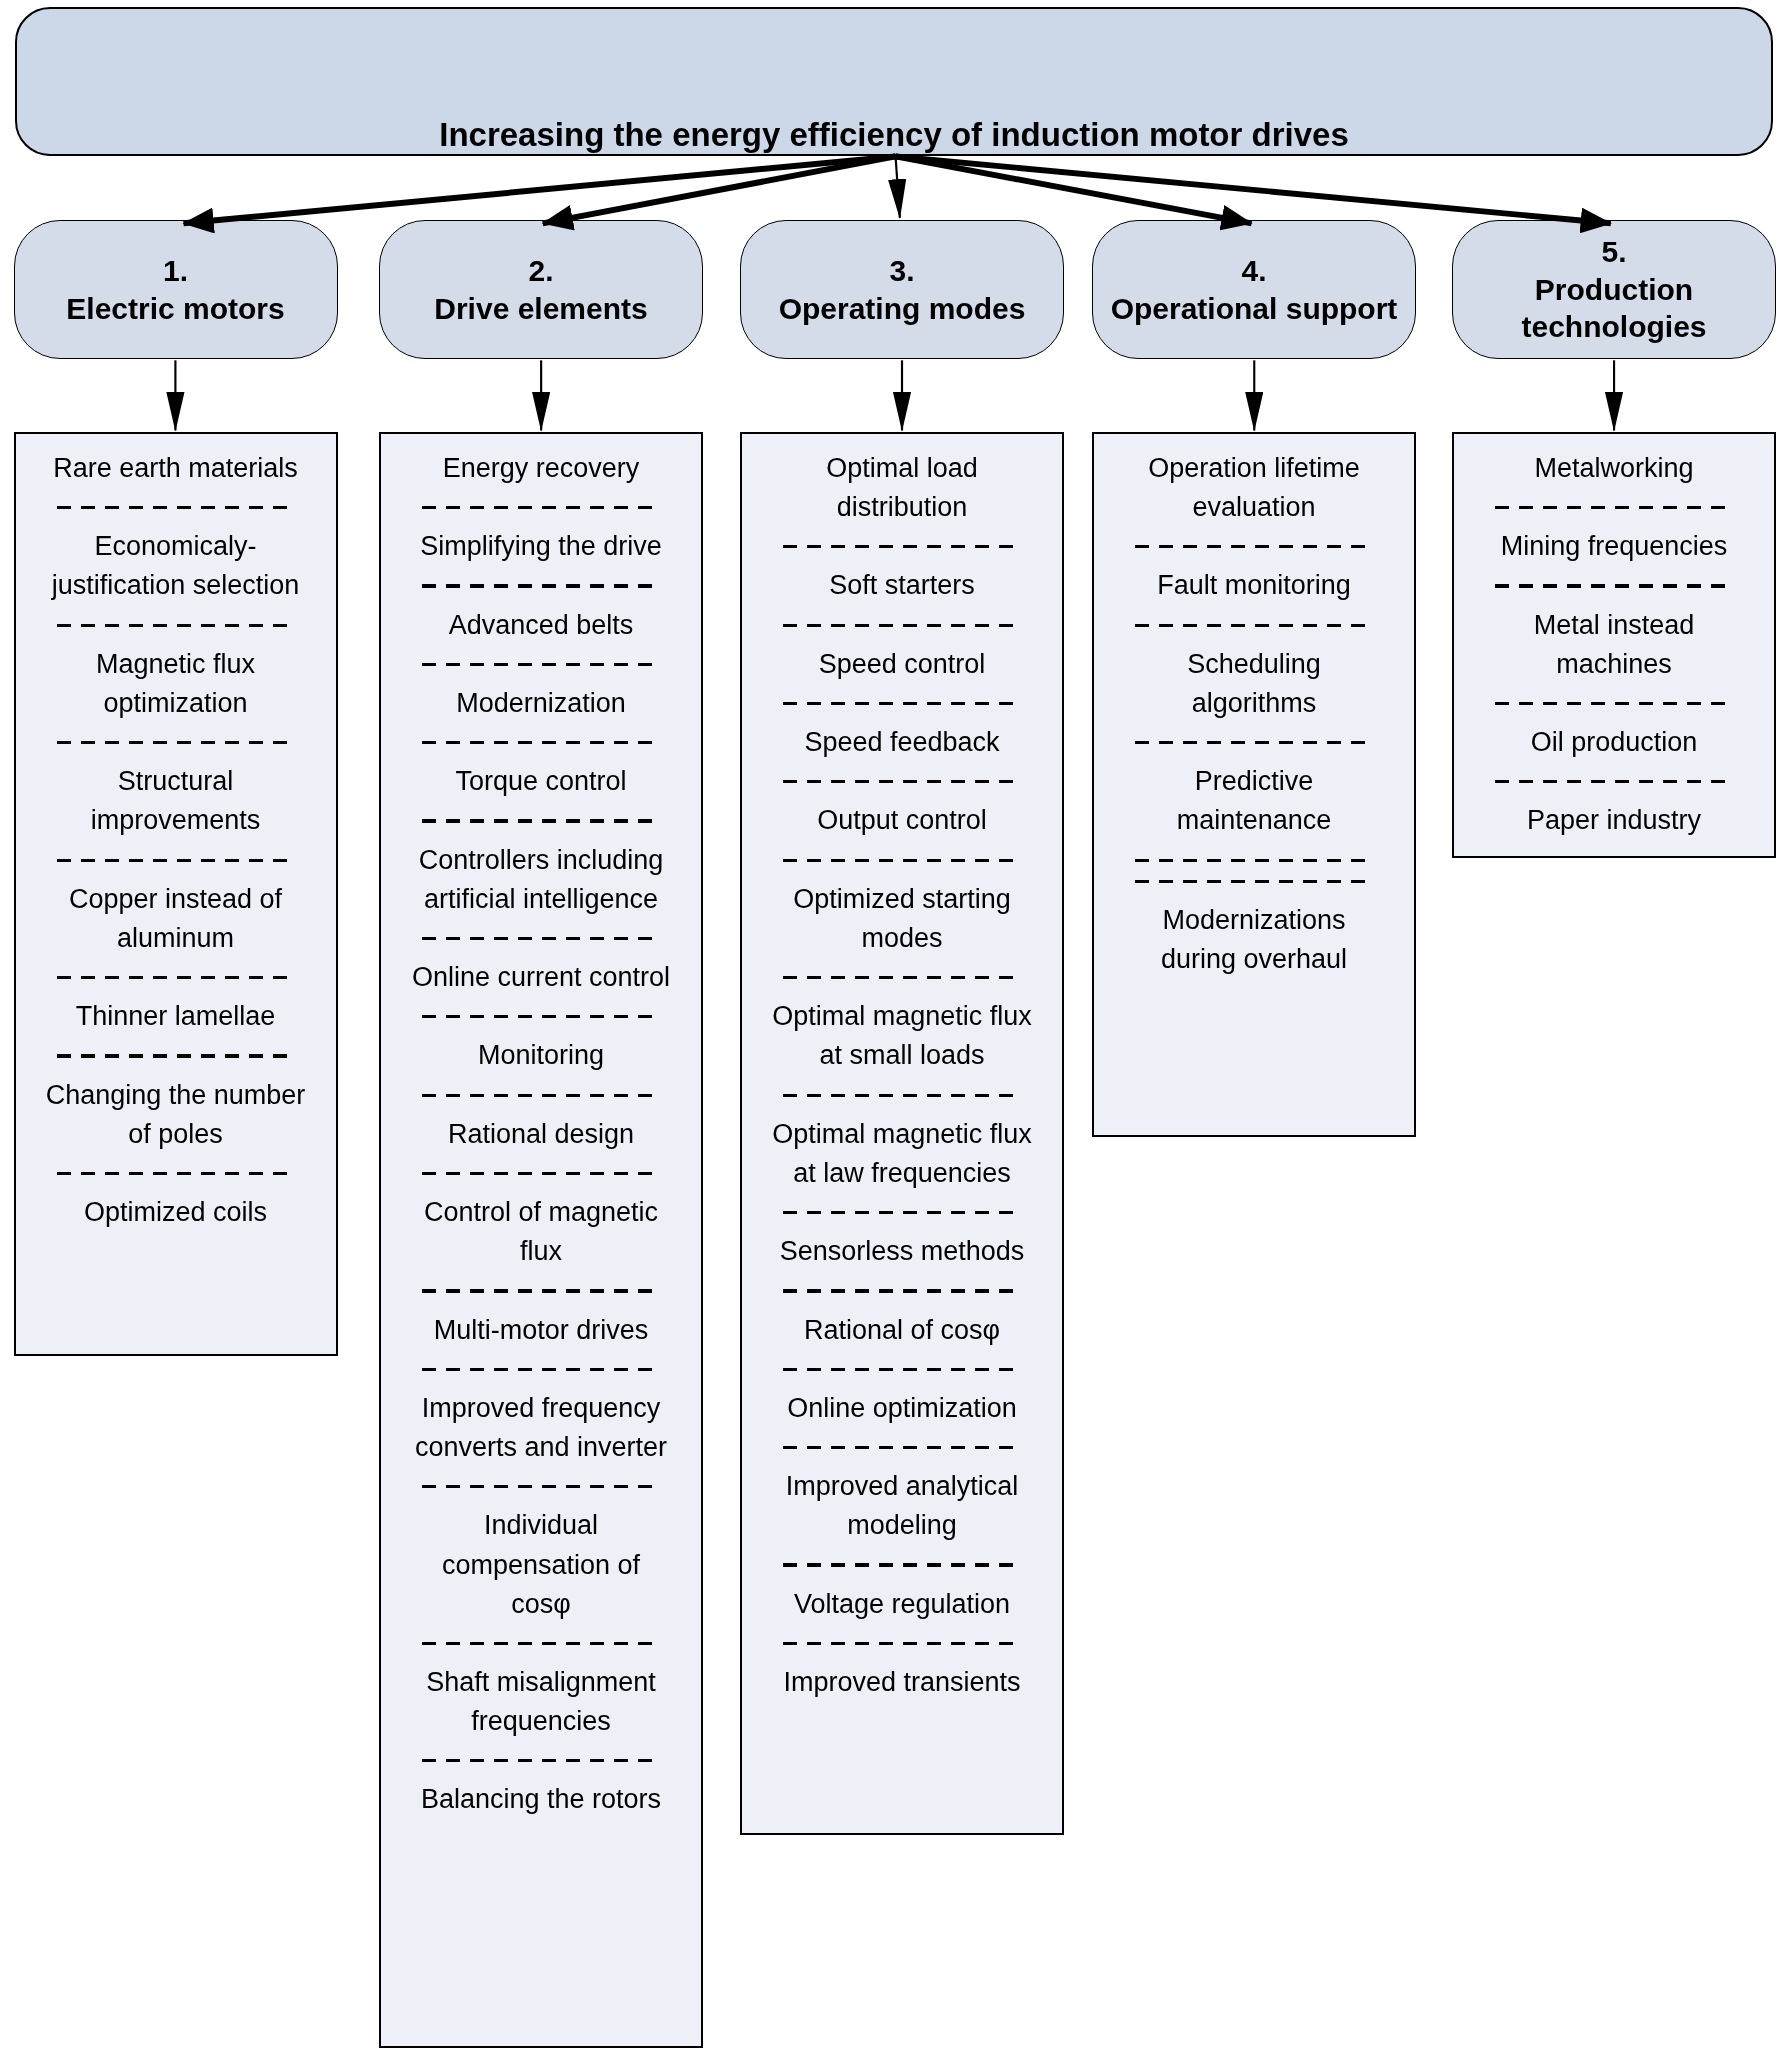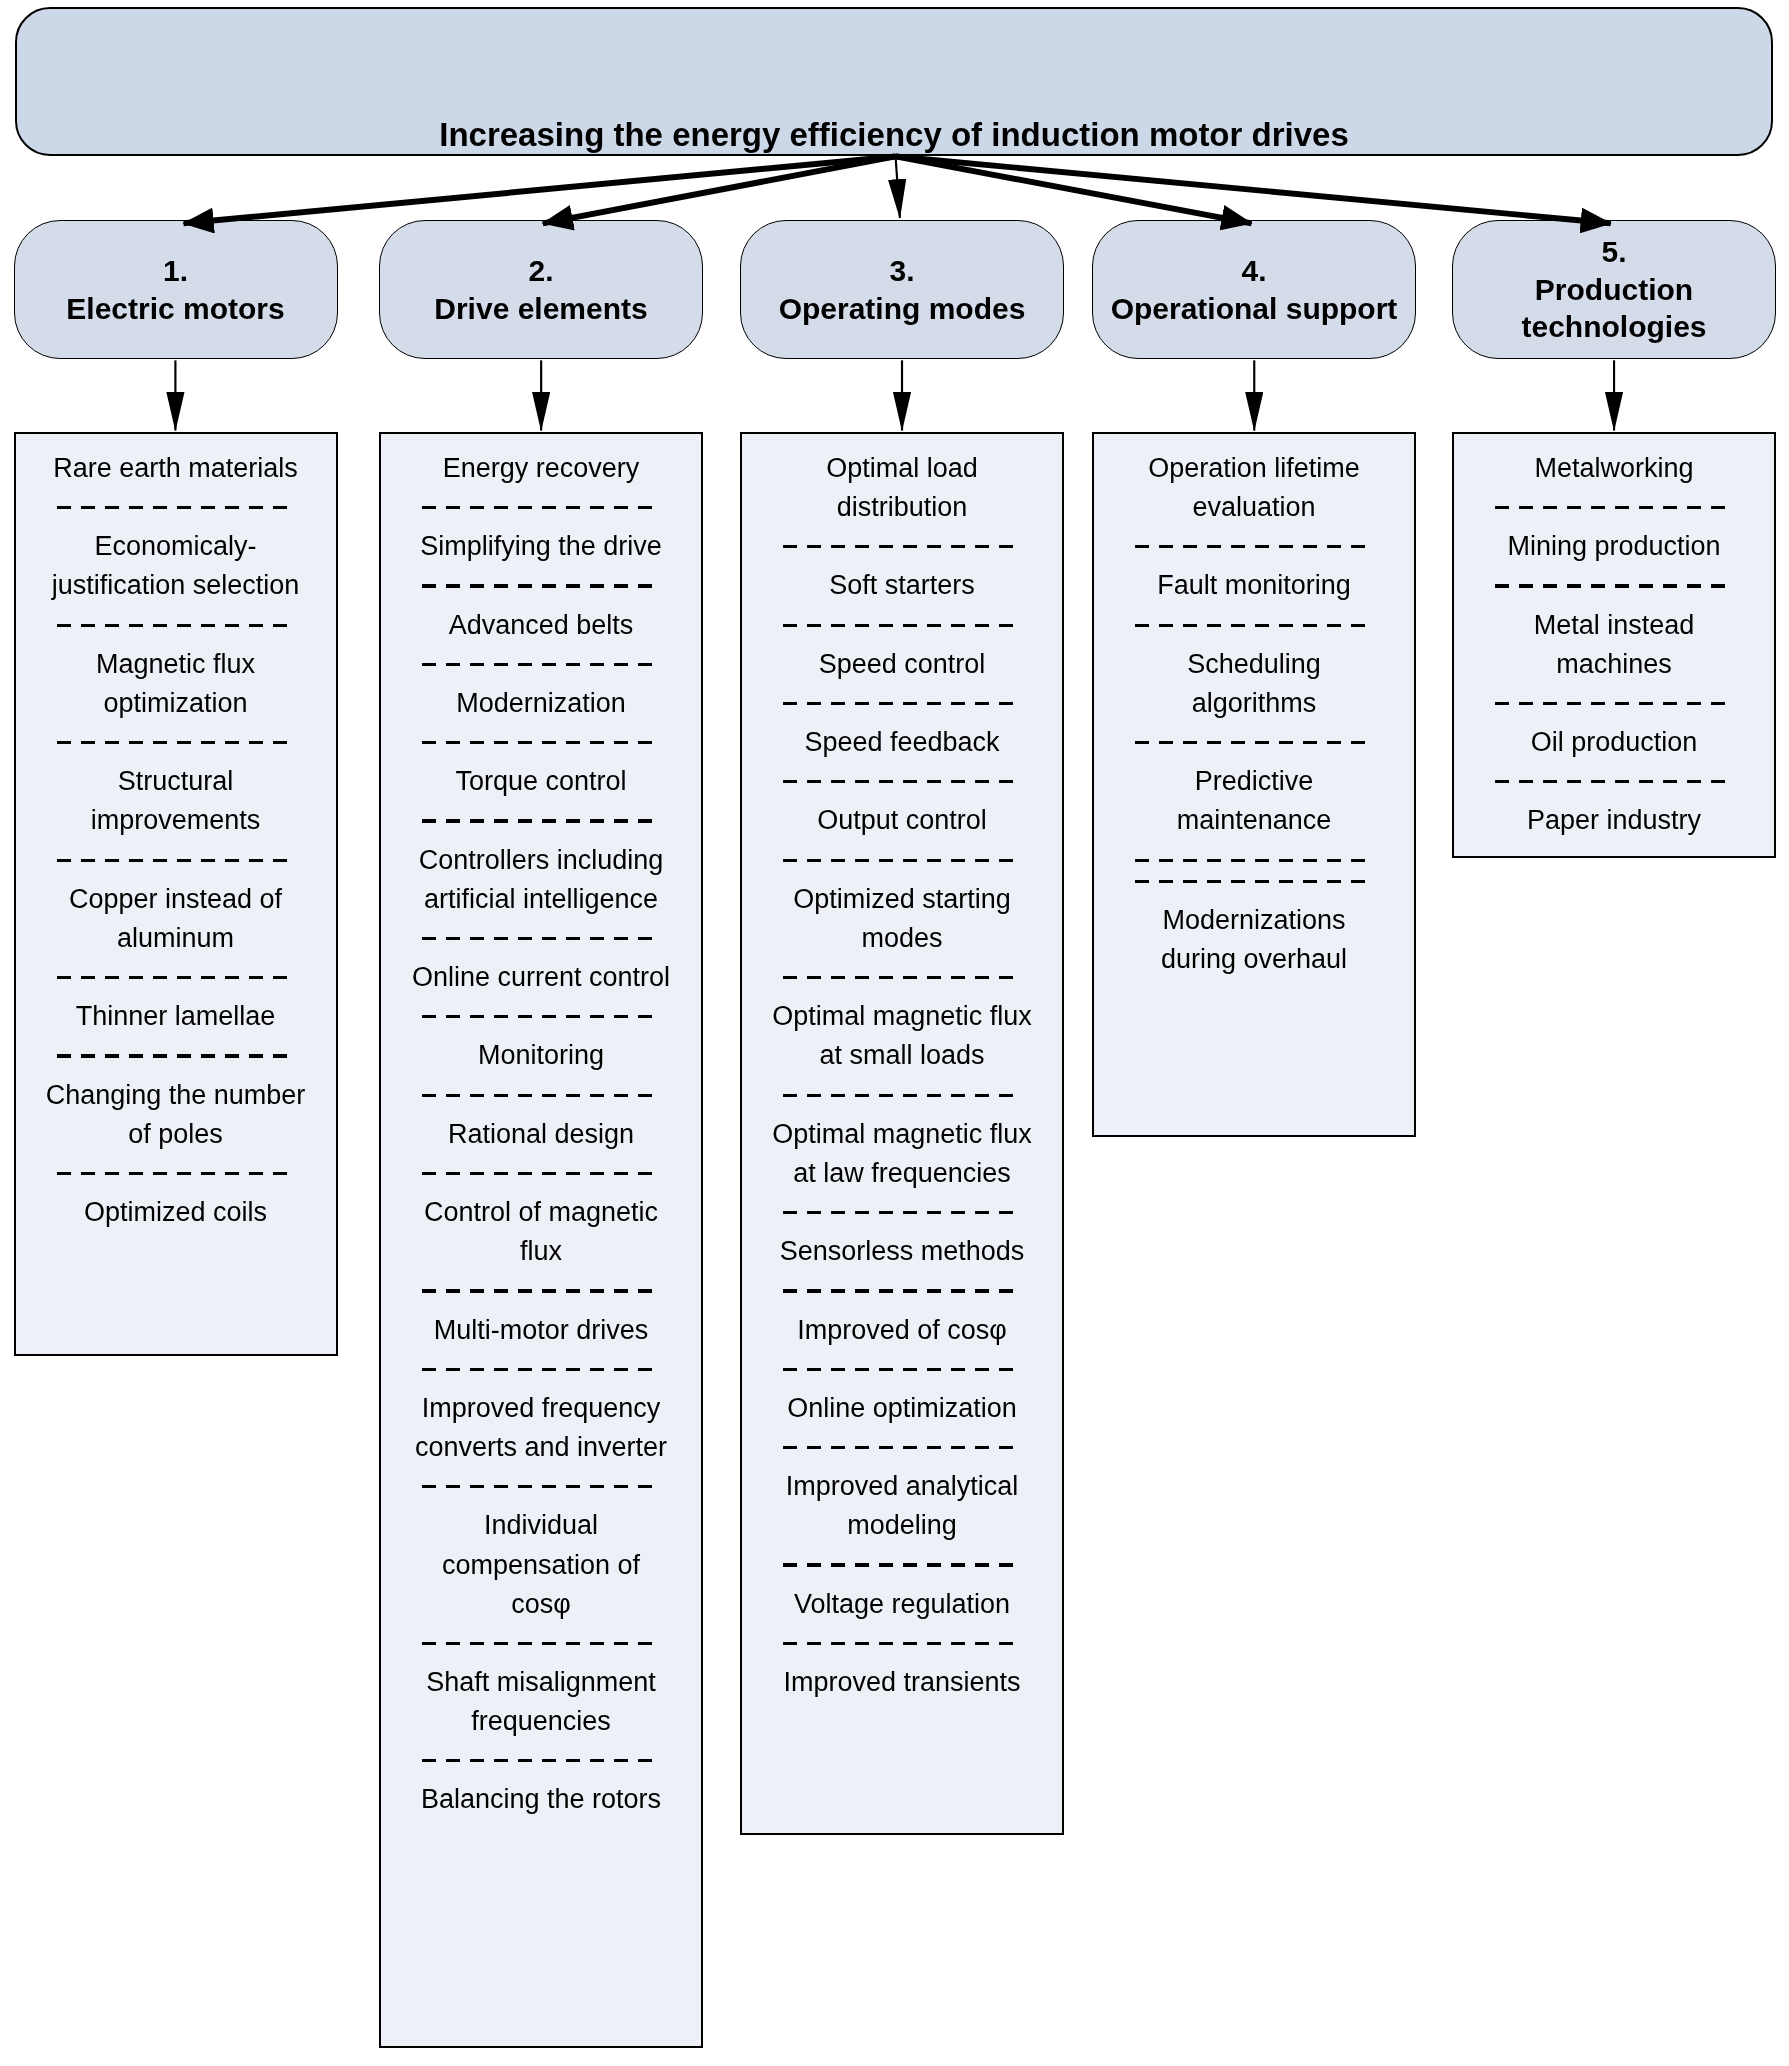--- a/index.html
+++ b/index.html
@@ -146,21 +146,21 @@
           <div class="item">Output control</div>
           <div class="sep"></div>
           <div class="item">Optimized starting modes</div>
           <div class="sep"></div>
           <div class="item">Optimal magnetic flux at small loads</div>
           <div class="sep"></div>
           <div class="item">Optimal magnetic flux at law frequencies</div>
           <div class="sep"></div>
           <div class="item">Sensorless methods</div>
           <div class="sep"></div>
-          <div class="item">Improved of cosφ</div>
+          <div class="item">Rational of cosφ</div>
           <div class="sep"></div>
           <div class="item">Online optimization</div>
           <div class="sep"></div>
           <div class="item">Improved analytical modeling</div>
           <div class="sep"></div>
           <div class="item">Voltage regulation</div>
           <div class="sep"></div>
           <div class="item">Improved transients</div>
         </div>
       </div>
@@ -183,21 +183,21 @@
         </div>
       </div>
       <div class="column colpos4">
         <div class="cat-box">
           <div class="cat-num">5.</div>
           <div class="cat-title">Production technologies</div>
         </div>
         <div class="list-box">
           <div class="item">Metalworking</div>
           <div class="sep"></div>
-          <div class="item">Mining production</div>
+          <div class="item">Mining frequencies</div>
           <div class="sep"></div>
           <div class="item">Metal instead machines</div>
           <div class="sep"></div>
           <div class="item">Oil production</div>
           <div class="sep"></div>
           <div class="item">Paper industry</div>
         </div>
       </div>
     </div>
 

